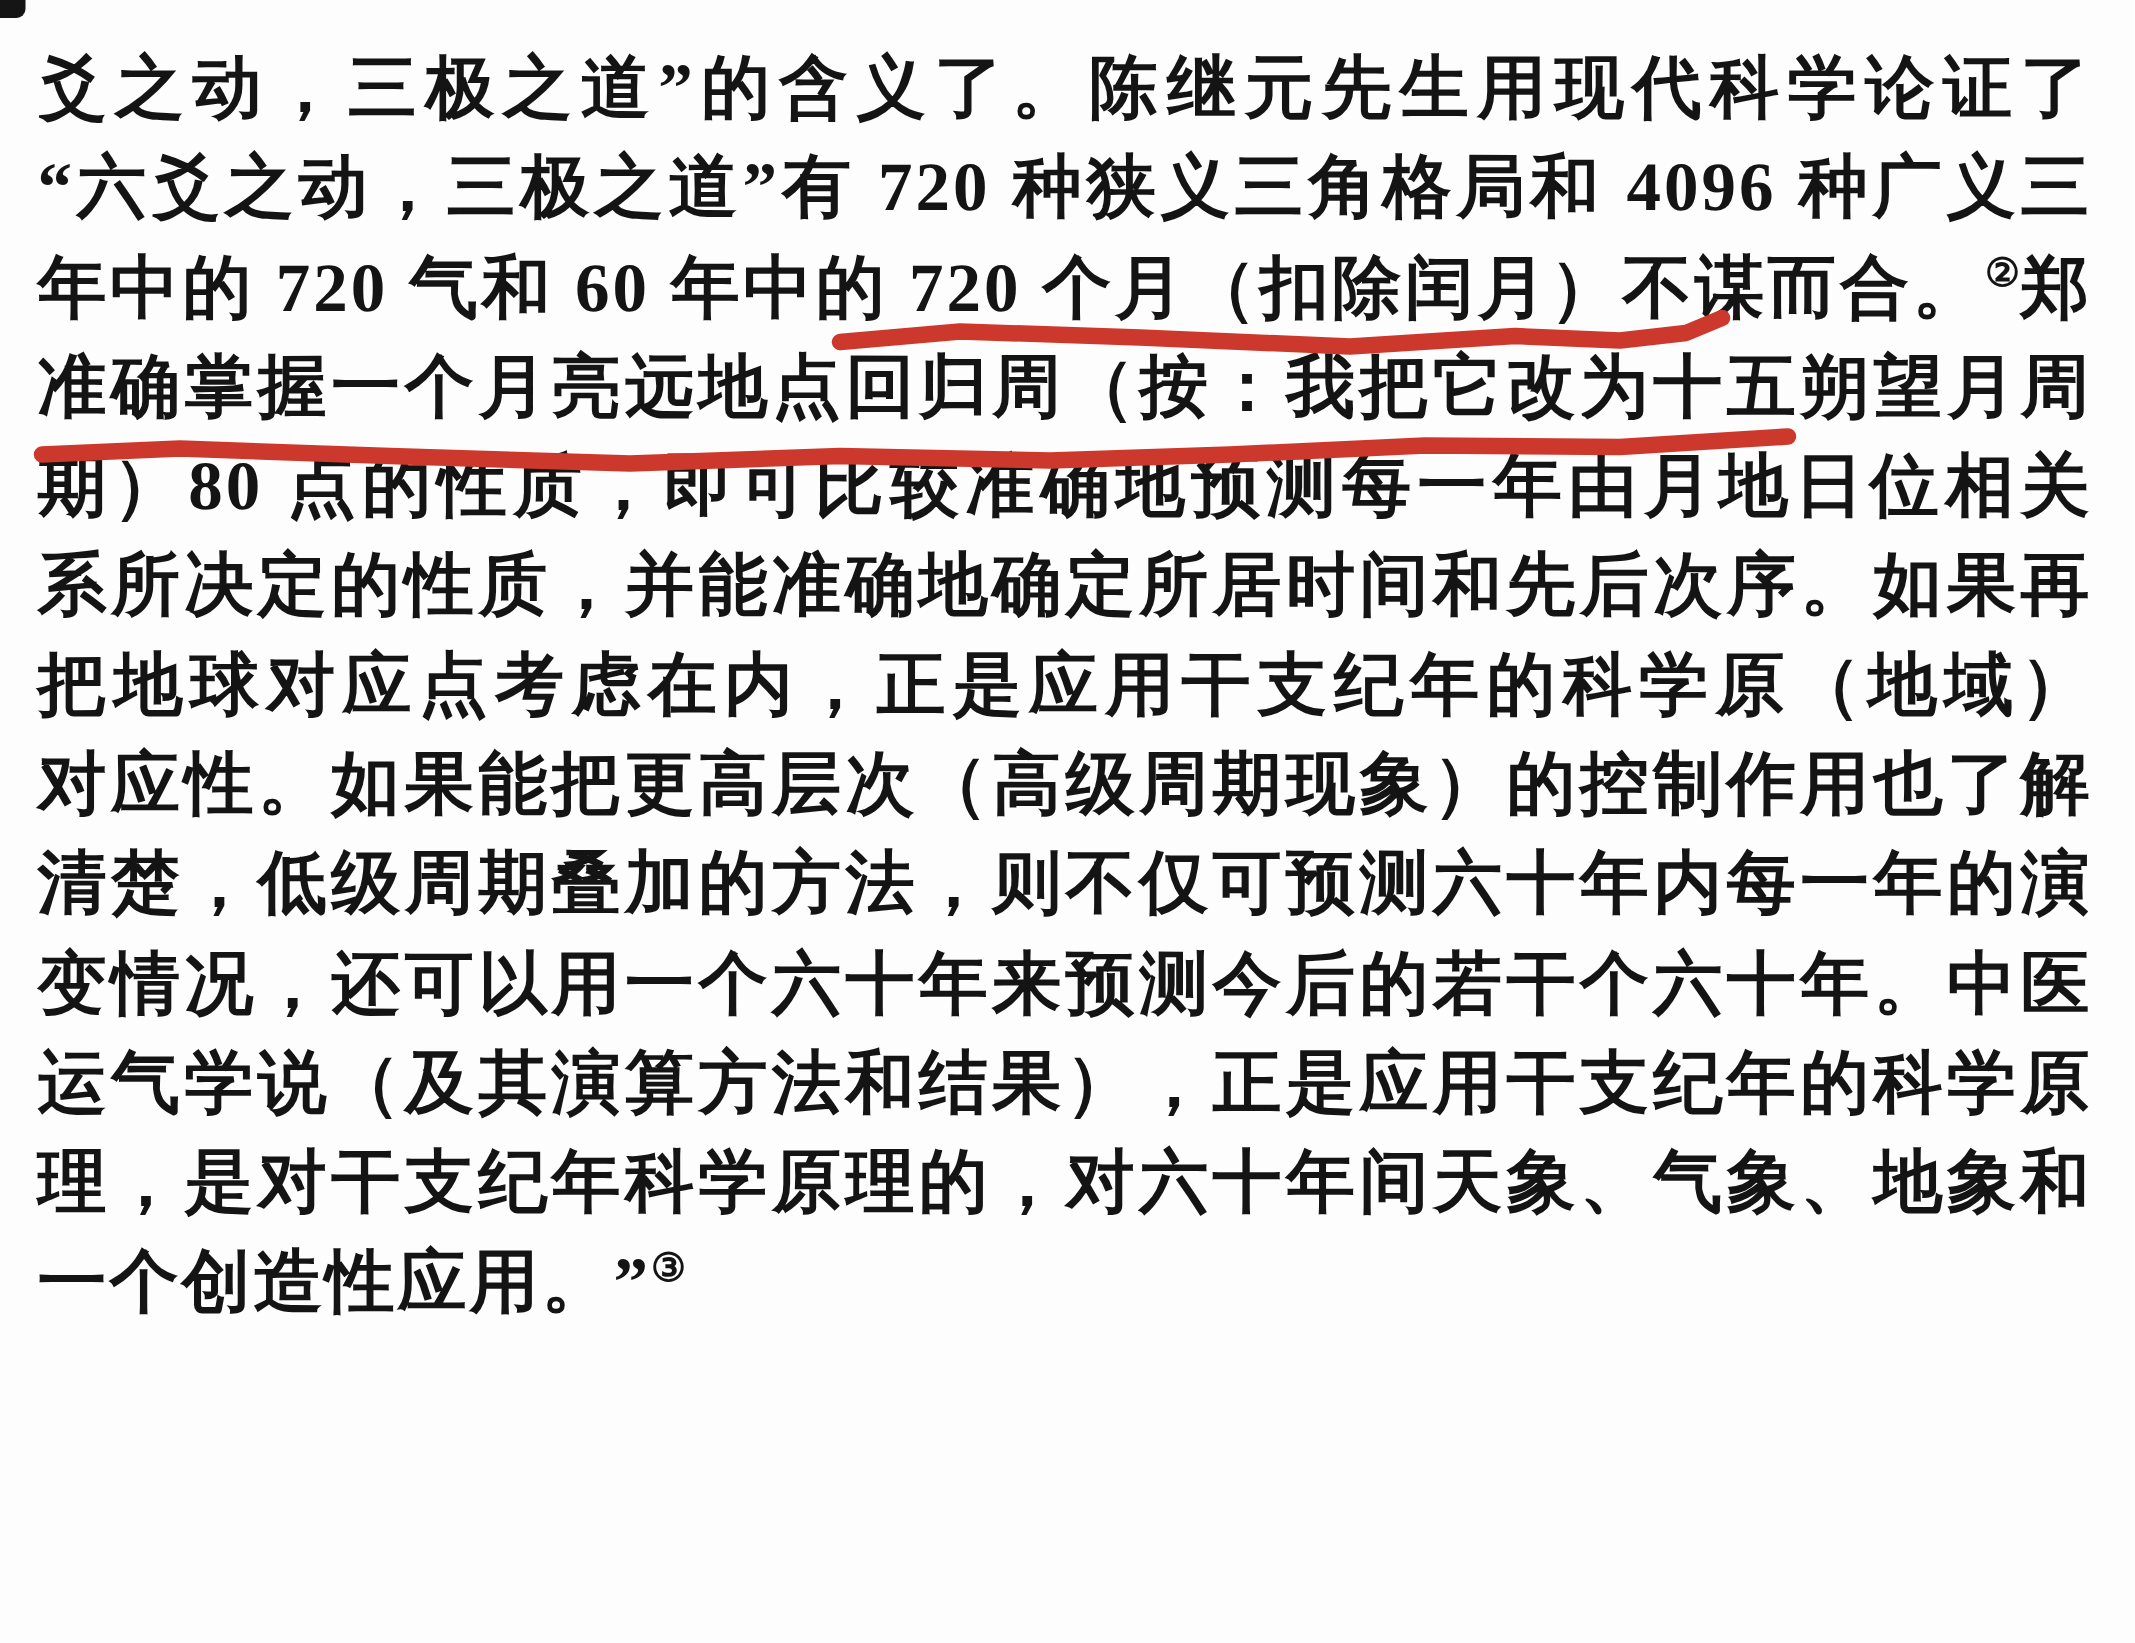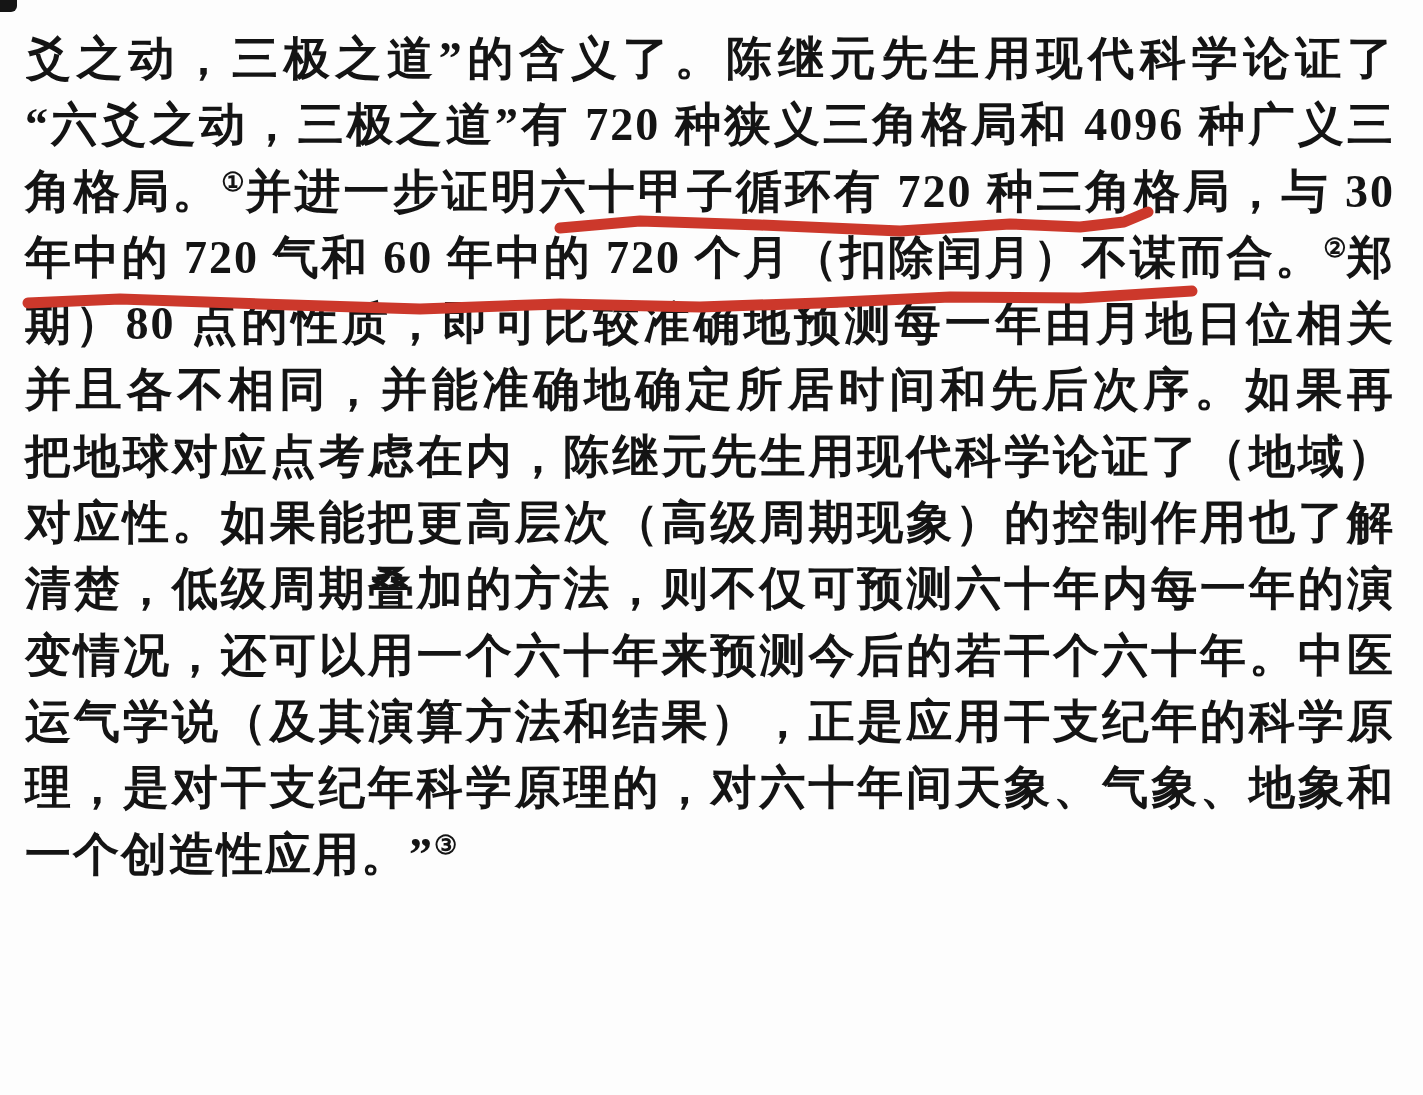--- a/index.html
+++ b/index.html
@@ -63,25 +63,25 @@
   }
 </style>
 </head>
 <body>
 
 <div class="page">
   <div class="scan-artifact"></div>
   <div class="text-block">
       <div class="line"><span>爻之动，三极之道”的含义了。陈继元先生用现代科学论证了</span></div>
       <div class="line"><span>“六爻之动，三极之道”有 720 种狭义三角格局和 4096 种广义三</span></div>
-      <div class="line"><span>角格局。</span><sup class="fn">①</sup><span>并进一步证明六十甲子循环有 720 种三角格局，与 30</span></div>
       <div class="line"><span>年中的 720 气和 60 年中的 720 个月（扣除闰月）不谋而合。</span><sup class="fn">②</sup><span>郑</span></div>
+      <div class="line"><span>准确掌握一个月亮远地点回归周（按：我把它改为十五朔望月周</span></div>
       <div class="line"><span>期）80 点的性质，即可比较准确地预测每一年由月地日位相关</span></div>
-      <div class="line"><span>并且各不相同，并能准确地确定所居时间和先后次序。如果再</span></div>
-      <div class="line"><span>把地球对应点考虑在内，陈继元先生用现代科学论证了（地域）</span></div>
+      <div class="line"><span>系所决定的性质，并能准确地确定所居时间和先后次序。如果再</span></div>
+      <div class="line"><span>把地球对应点考虑在内，正是应用干支纪年的科学原（地域）</span></div>
       <div class="line"><span>对应性。如果能把更高层次（高级周期现象）的控制作用也了解</span></div>
       <div class="line"><span>清楚，低级周期叠加的方法，则不仅可预测六十年内每一年的演</span></div>
       <div class="line"><span>变情况，还可以用一个六十年来预测今后的若干个六十年。中医</span></div>
       <div class="line"><span>运气学说（及其演算方法和结果），正是应用干支纪年的科学原</span></div>
       <div class="line"><span>理，是对干支纪年科学原理的，对六十年间天象、气象、地象和</span></div>
       <div class="line last"><span>一个创造性应用。”</span><sup class="fn">③</sup></div>
     </div>
   <svg class="annotation-overlay" viewBox="0 0 1423 1095" xmlns="http://www.w3.org/2000/svg">
       <path d="M 560 228 L 640 221 L 760 225 L 900 231 L 1010 224 L 1080 227 L 1124 222 L 1148 212" stroke="#cc382b" stroke-width="11" fill="none" stroke-linecap="round" stroke-linejoin="round"></path>
       <path d="M 28 303 L 120 299 L 260 304 L 420 309 L 560 304 L 700 307 L 820 303 L 950 297 L 1080 298 L 1192 291" stroke="#cc382b" stroke-width="11" fill="none" stroke-linecap="round" stroke-linejoin="round"></path>

